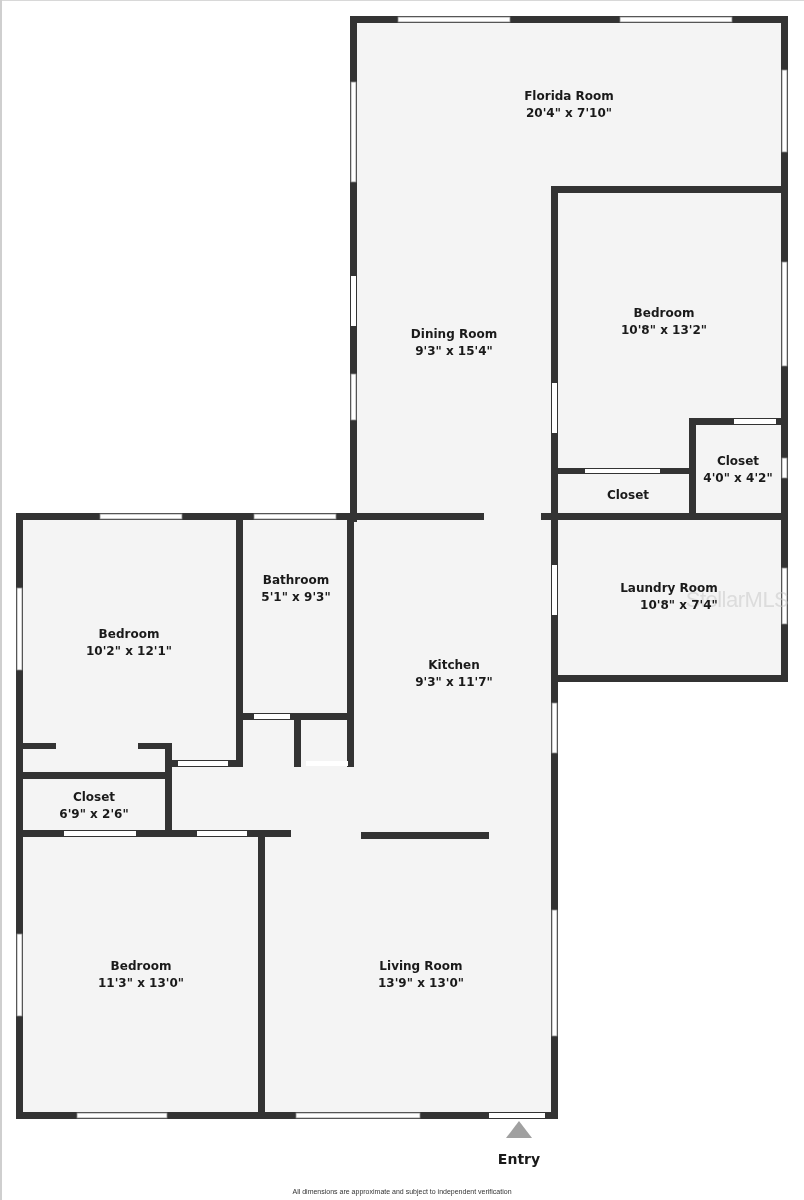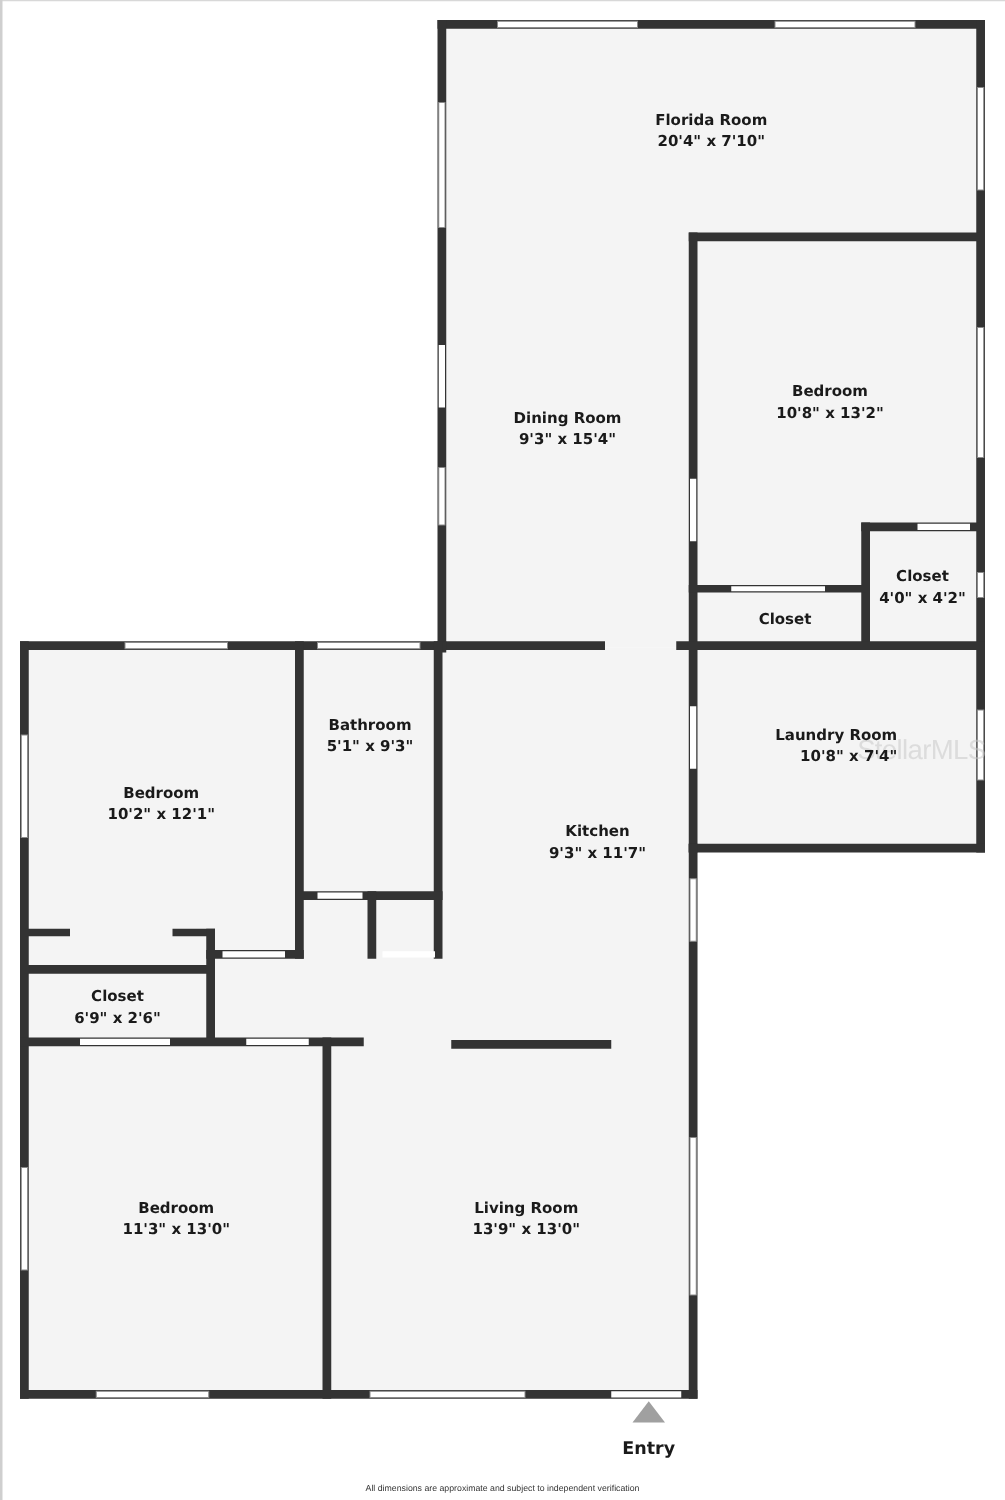--- a/index.html
+++ b/index.html
@@ -142,21 +142,21 @@
   <span class="dim">10'8" x 7'4"</span>
 </div>
 <div class="label" style="left:296px;top:588px;">
   <span class="name">Bathroom</span>
   <span class="dim">5'1" x 9'3"</span>
 </div>
 <div class="label" style="left:129px;top:642px;">
   <span class="name">Bedroom</span>
   <span class="dim">10'2" x 12'1"</span>
 </div>
-<div class="label" style="left:454px;top:673px;margin-left:24px;">
+<div class="label" style="left:454px;top:673px;">
   <span class="name">Kitchen</span>
   <span class="dim">9'3" x 11'7"</span>
 </div>
 <div class="label" style="left:94px;top:805px;">
   <span class="name">Closet</span>
   <span class="dim">6'9" x 2'6"</span>
 </div>
 <div class="label" style="left:141px;top:974px;">
   <span class="name">Bedroom</span>
   <span class="dim">11'3" x 13'0"</span>

